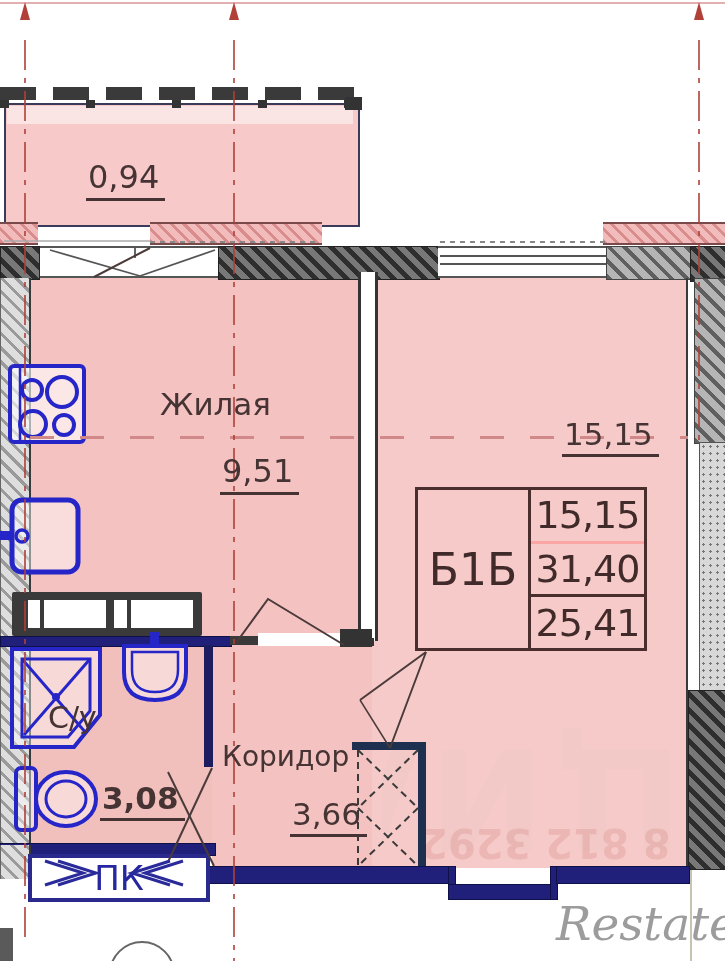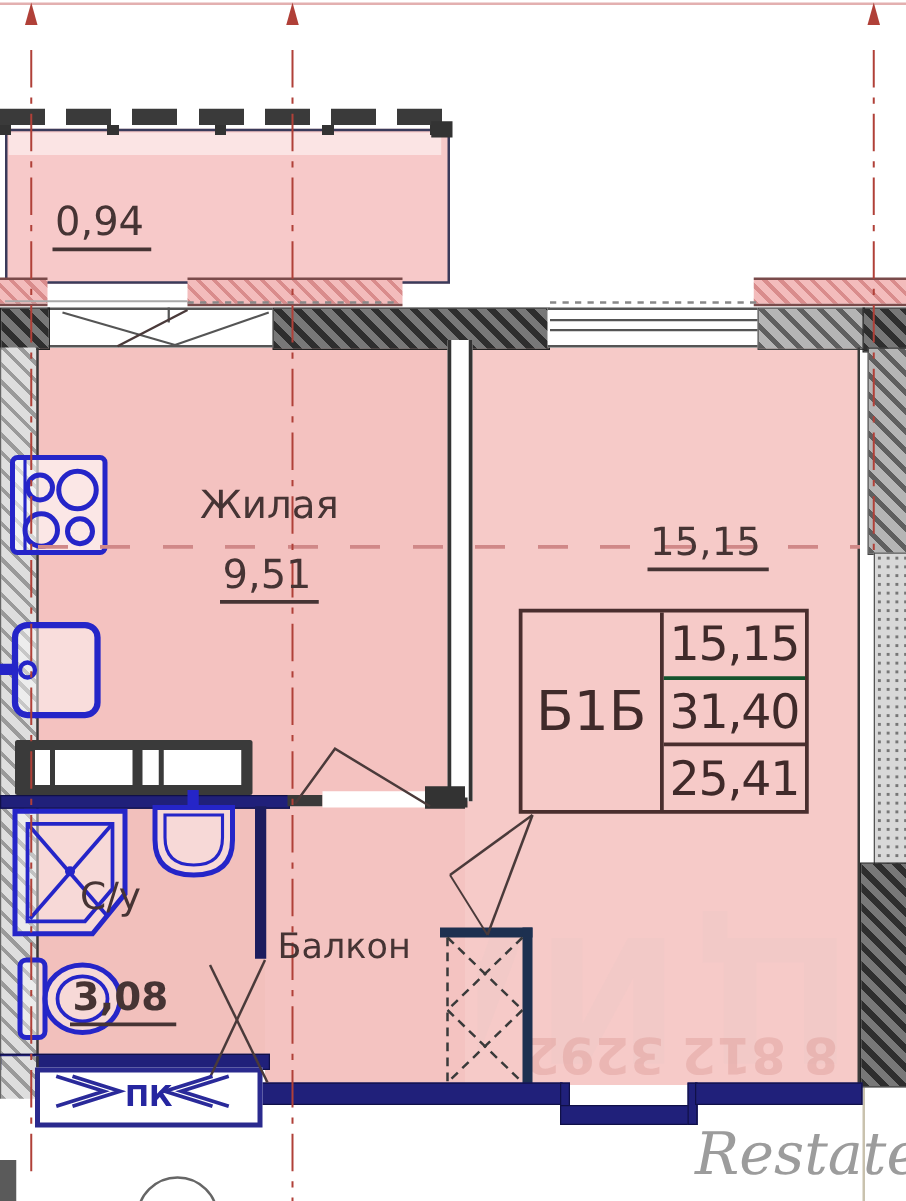--- a/index.html
+++ b/index.html
@@ -19,36 +19,36 @@
   .wall-light{position:absolute;z-index:3;background:repeating-linear-gradient(45deg,#9a9a9a 0 3px,#dedede 3px 10px);border-right:2px solid #3a3a3a;border-left:1px solid #666;}
   .wall-stipple{position:absolute;z-index:3;background:#d8d8d8 radial-gradient(#767676 1.2px,transparent 1.4px);background-size:7px 7px;border:1px solid #555;}
   .wall-pinkhatch{position:absolute;z-index:3;background:repeating-linear-gradient(45deg,#d98c8c 0 3px,#f3bcbc 3px 9px);border-top:2px solid #7a4a4a;border-bottom:2px solid #7a4a4a;}
   .wall-navy{position:absolute;z-index:3;background:#20207a;border:1px solid #101048;}
   .wall-slate{position:absolute;z-index:3;background:#1d3050;}
   .win-white{position:absolute;z-index:3;background:#fff;border-top:2px solid #555;border-bottom:2px solid #555;}
   .railing{position:absolute;z-index:3;height:13px;background:repeating-linear-gradient(90deg,#3a3a3a 0 36px,rgba(0,0,0,0) 36px 53px);}
   .posts{position:absolute;z-index:3;height:8px;background:repeating-linear-gradient(90deg,#333 0 9px,rgba(0,0,0,0) 9px 86px);}
   
   .room-label{position:absolute;z-index:6;font-size:31px;letter-spacing:0;color:#463434;}
-  .room-area{position:absolute;z-index:6;font-size:32px;color:#463434;border-bottom:3px solid #463434;padding:0 6px 2px 2px;}
+  .room-area{position:absolute;z-index:6;font-size:32px;color:#463434;border-bottom:3px solid #463434;padding:0 6px 2px 2px;margin-left:44px;}
   
   .info-table{position:absolute;left:415px;top:487px;width:226px;height:158px;z-index:6;
               border:3px solid #4a2e2e;display:flex;color:#402a2a;}
   .info-unit{width:110px;border-right:3px solid #4a2e2e;display:flex;align-items:center;justify-content:center;
              font-size:44px;font-weight:500;}
   .info-vals{flex:1;display:flex;flex-direction:column;}
   .info-row{flex:1;display:flex;align-items:center;justify-content:center;font-size:38px;font-weight:500;letter-spacing:-1px;}
-  .info-row.mid{border-top:3px solid #14532d;border-bottom:3px solid #4a2e2e;}
+  .info-row.mid{border-top:3px solid #fca5a5;border-bottom:3px solid #4a2e2e;}
   
   .counter{position:absolute;left:12px;top:592px;width:190px;height:44px;z-index:3;background:#3a3a3a;border-radius:2px;}
   .counter .p{position:absolute;top:8px;height:28px;background:#fff;}
   
   .pk-box{position:absolute;left:28px;top:854px;width:174px;height:40px;z-index:4;background:#fff;border:4px solid #2a2a8e;
           display:flex;align-items:center;justify-content:center;}
-  .pk-label{font-size:23px;font-weight:bold;color:#2626a0;z-index:5;}
+  .pk-label{font-size:34px;font-weight:normal;color:#2626a0;z-index:5;}
   
   .wm{position:absolute;z-index:2;pointer-events:none;white-space:nowrap;}
   .wm-brand{left:382px;top:668px;width:300px;height:210px;overflow:hidden;font-size:138px;font-weight:bold;
             color:rgba(238,200,198,0.55);transform:rotate(180deg);letter-spacing:10px;}
   .wm-digits{left:420px;top:820px;font-size:40px;font-weight:bold;color:rgba(222,158,152,0.45);transform:rotate(180deg);}
   .wm-site{left:556px;top:896px;z-index:8;font-family:"DejaVu Serif",serif;font-style:italic;font-size:47px;color:#9c9c9c;}
   svg{position:absolute;left:0;top:0;z-index:4;pointer-events:none;}
   svg.axes{z-index:5;}
   .redline-h{position:absolute;left:30px;top:436px;width:658px;height:3px;z-index:5;
              background:repeating-linear-gradient(90deg,#d08888 0 24px,rgba(0,0,0,0) 24px 50px);}
@@ -225,28 +225,29 @@
       <line x1="234" y1="40" x2="234" y2="961" stroke-width="1.6" stroke-dasharray="30 8 5 8" fill="none"></line>
       <polygon points="229,20 234,2 239,20" stroke="none"></polygon>
       <line x1="699" y1="40" x2="699" y2="443" stroke-width="1.6" stroke-dasharray="30 8 5 8" fill="none"></line>
       <polygon points="694,20 699,2 704,20" stroke="none"></polygon>
     </g>
   </svg>
 
   <div class="room-area" style="left:42px;top:158px;">0,94</div>
 
   <div class="room-label" style="left:160px;top:386px;">Жилая</div>
-  <div class="room-area" style="left:176px;top:440px;">9,51</div>
+  <div class="room-area" style="left:176px;top:452px;">9,51</div>
 
   <div class="room-area" style="left:518px;top:416px;font-size:31px;">15,15</div>
 
-  <div class="room-label" style="left:64px;top:700px;font-size:30px;">С/у</div>
+  <div class="room-label" style="left:48px;top:700px;font-size:30px;">С/у</div>
   <div class="room-area" style="left:56px;top:780px;font-size:31px;font-weight:bold;">3,08</div>
 
-  <div class="room-label" style="left:222px;top:740px;font-size:28px;">Балкон</div>
+  <div class="room-label" style="left:222px;top:740px;font-size:28px;">Коридор</div>
+  <div class="room-area" style="left:246px;top:796px;font-size:31px;">3,66</div>
 
   <div class="info-table">
     <div class="info-unit">Б1Б</div>
     <div class="info-vals">
       <div class="info-row">15,15</div>
       <div class="info-row mid">31,40</div>
       <div class="info-row">25,41</div>
     </div>
   </div>
 

